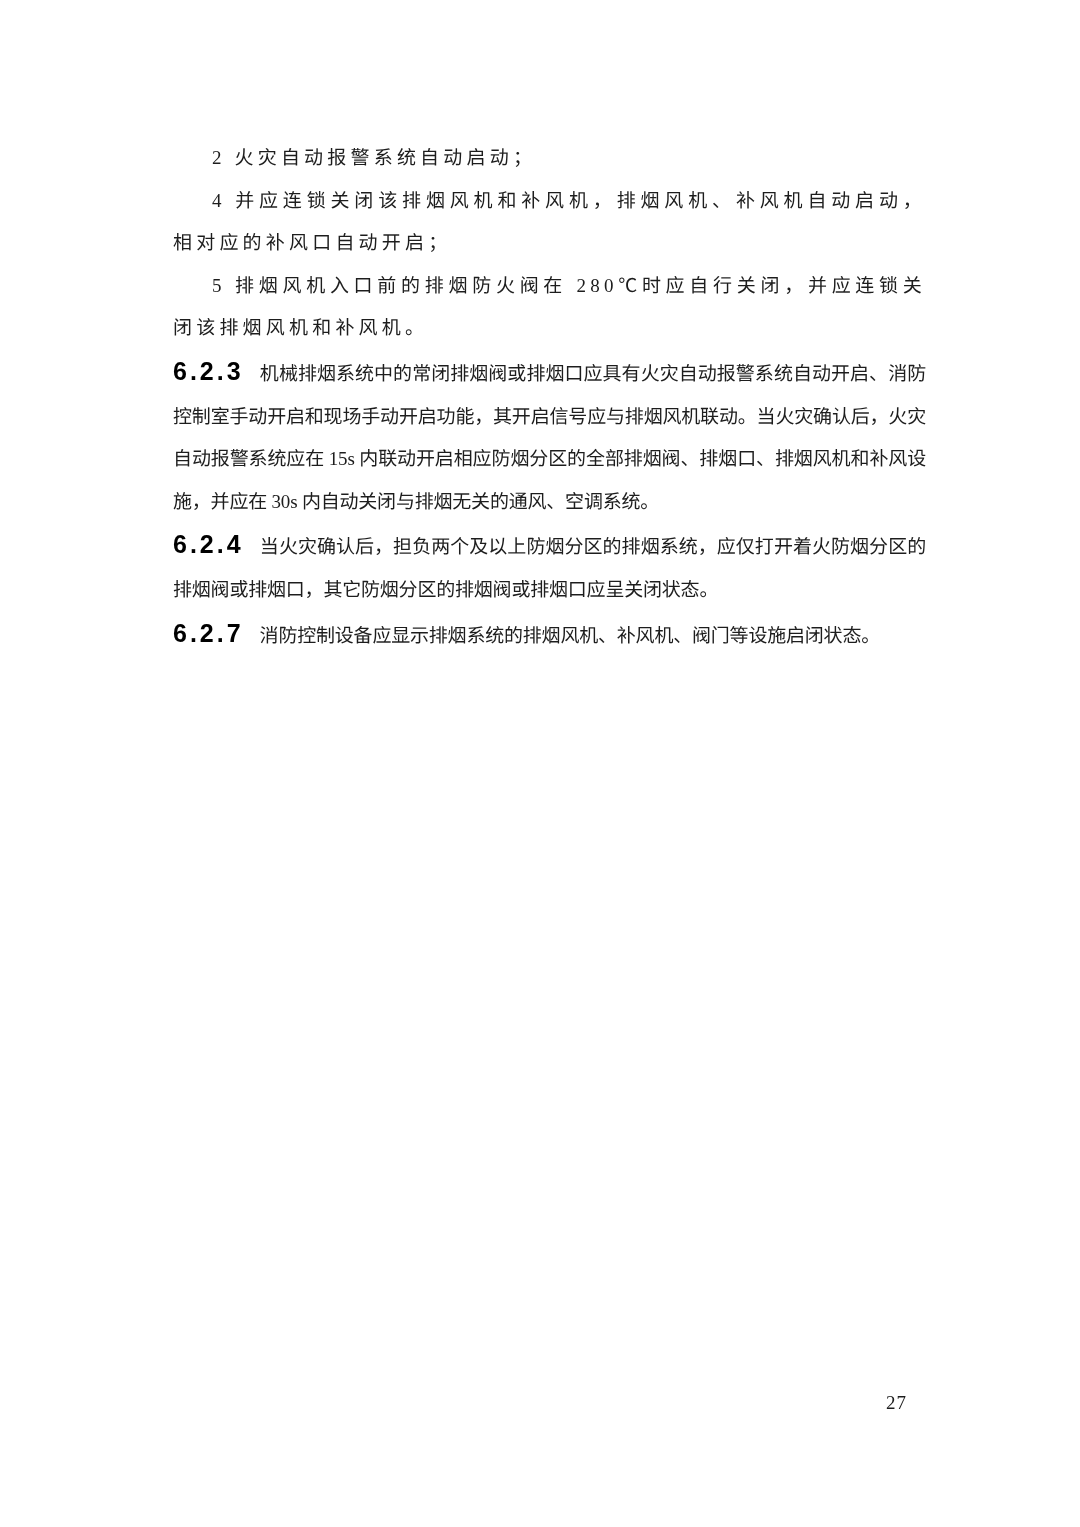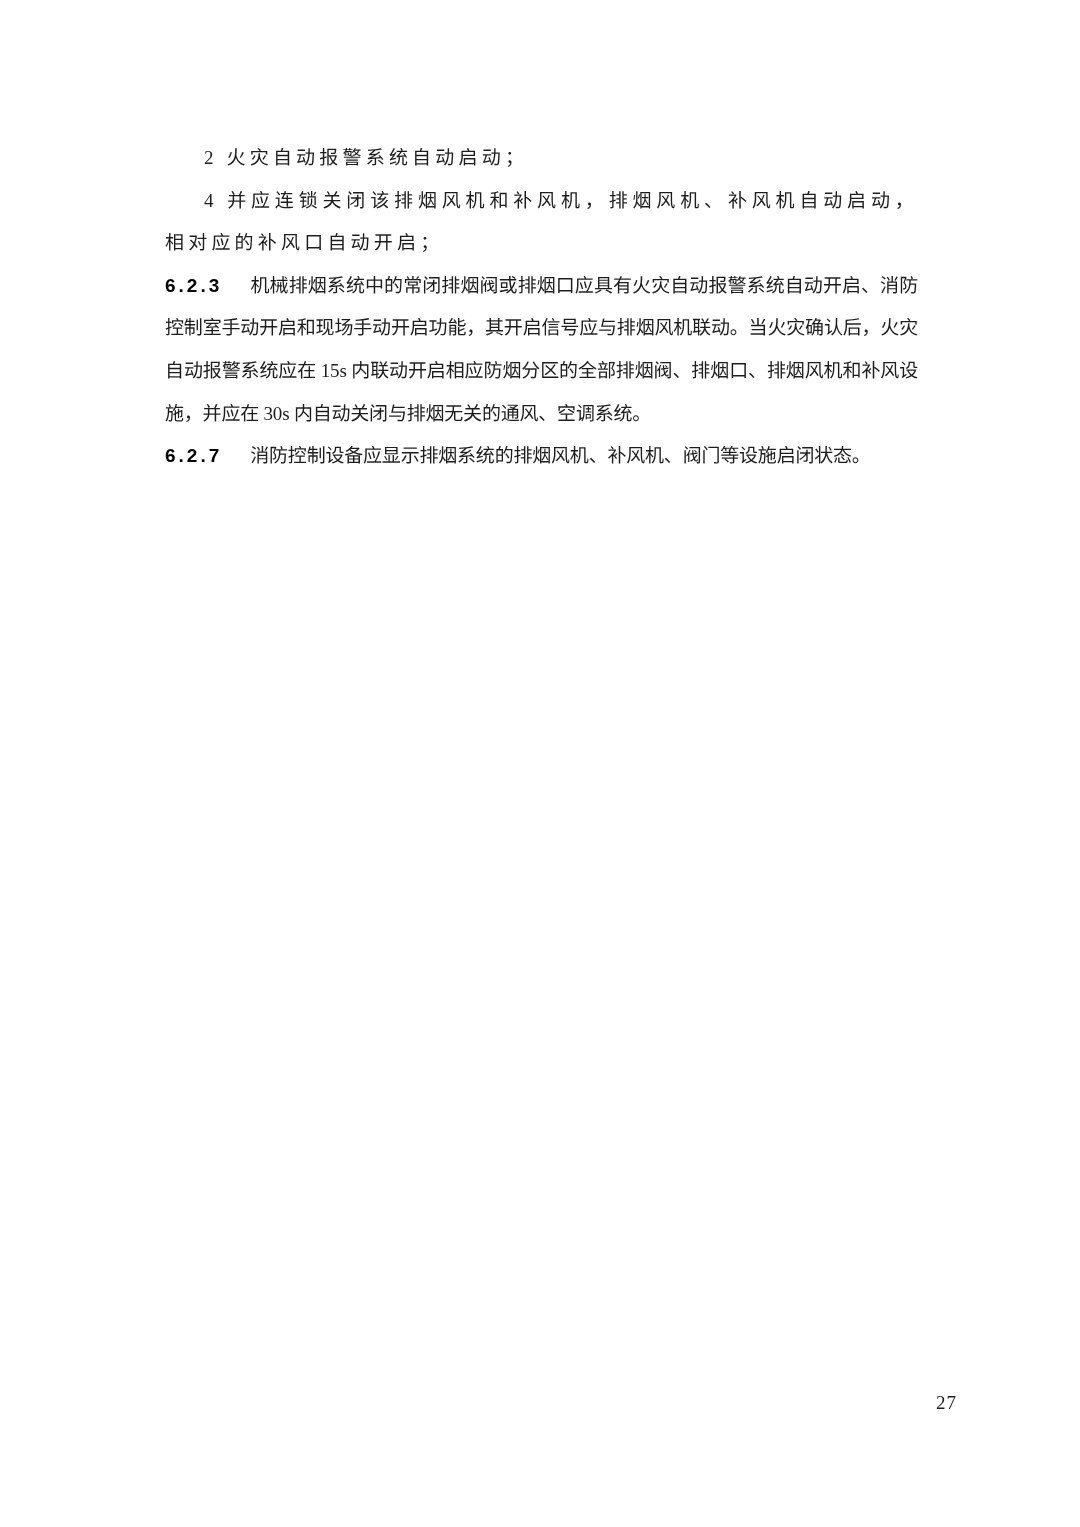--- a/index.html
+++ b/index.html
@@ -14,21 +14,21 @@
     overflow: hidden;
     font-family: "Liberation Serif", serif;
   }
   .page {
     position: absolute;
     inset: 0;
     background: var(--page-bg, #ffffff);
   }
   .text-block {
     position: absolute;
-    left: 165px;
+    left: 173px;
     top: 137px;
     width: 753px;
     color: var(--text-color, #1d1d1d);
   }
   p {
     margin: 0;
     font-size: 19px;
     line-height: 42.6px;
     letter-spacing: -0.2px;
     text-align: justify;
@@ -41,51 +41,53 @@
     text-indent: 39px;
   }
   p.list-item .li-num {
     letter-spacing: 0;
     margin-right: 13px;
   }
   
   p.clause .clause-num {
     font-family: "Liberation Sans", sans-serif;
     font-weight: 700;
-    font-size: 19px;
+    font-size: 25px;
     letter-spacing: 3px;
-    margin-right: 28px;
+    margin-right: 16px;
     color: var(--clause-num-color, #000000);
     white-space: nowrap;
   }
   .page-number {
     position: absolute;
-    left: 936px;
+    left: 886px;
     top: 1392px;
     font-size: 19px;
     letter-spacing: 1px;
     color: var(--text-color, #1d1d1d);
     font-family: "Liberation Serif", serif;
   }
 </style>
 </head>
 <body>
 
 <div class="page">
 
   <div class="text-block">
 
     <p class="list-item"><span class="li-num">2</span><span class="li-text">火灾自动报警系统自动启动；</span></p>
 
 
     <p class="list-item"><span class="li-num">4</span><span class="li-text">并应连锁关闭该排烟风机和补风机，排烟风机、补风机自动启动，相对应的补风口自动开启；</span></p>
 
+    <p class="list-item"><span class="li-num">5</span><span class="li-text">排烟风机入口前的排烟防火阀在 280℃时应自行关闭，并应连锁关闭该排烟风机和补风机。</span></p>
 
     <p class="clause"><span class="clause-num">6.2.3</span><span class="clause-text">机械排烟系统中的常闭排烟阀或排烟口应具有火灾自动报警系统自动开启、消防控制室手动开启和现场手动开启功能，其开启信号应与排烟风机联动。当火灾确认后，火灾自动报警系统应在 15s 内联动开启相应防烟分区的全部排烟阀、排烟口、排烟风机和补风设施，并应在 30s 内自动关闭与排烟无关的通风、空调系统。</span></p>
 
+    <p class="clause"><span class="clause-num">6.2.4</span><span class="clause-text">当火灾确认后，担负两个及以上防烟分区的排烟系统，应仅打开着火防烟分区的排烟阀或排烟口，其它防烟分区的排烟阀或排烟口应呈关闭状态。</span></p>
 
 
 
     <p class="clause"><span class="clause-num">6.2.7</span><span class="clause-text">消防控制设备应显示排烟系统的排烟风机、补风机、阀门等设施启闭状态。</span></p>
 
   </div>
 
   <div class="page-number">27</div>
 
 </div>

